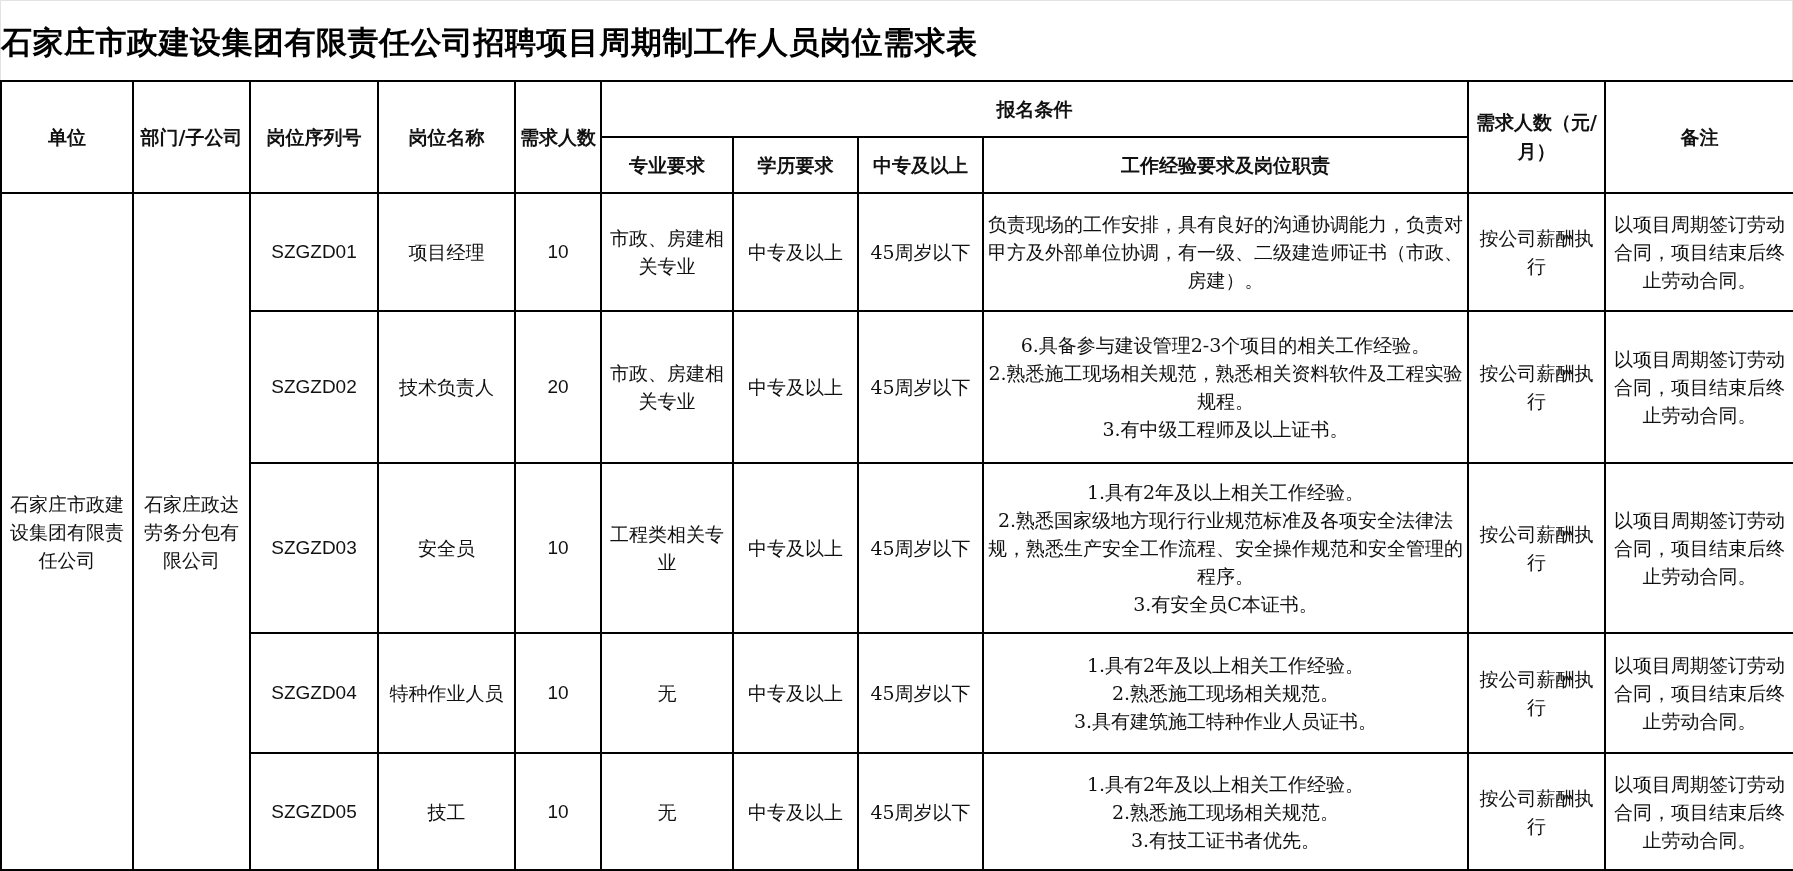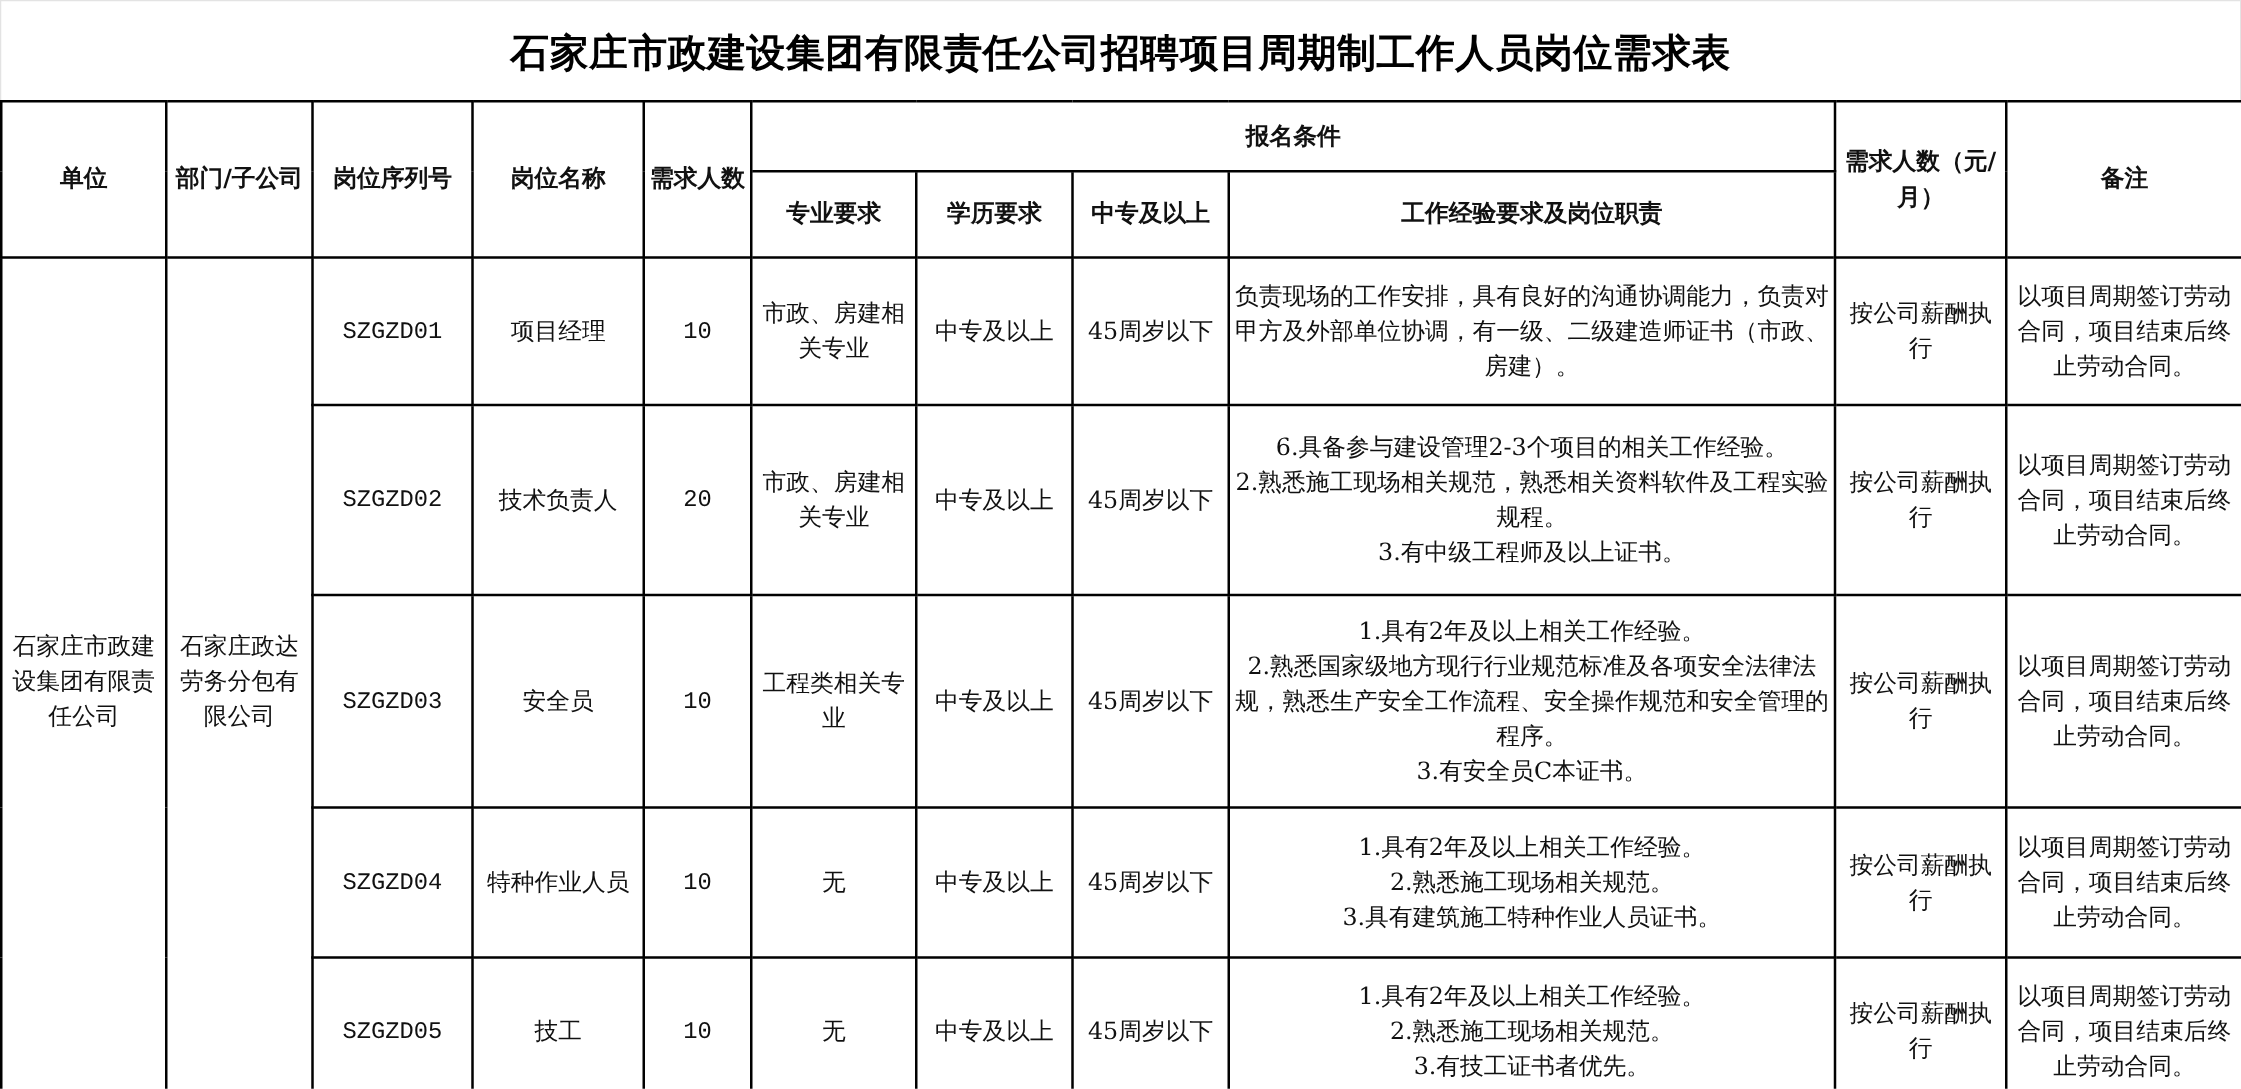--- a/index.html
+++ b/index.html
@@ -1,21 +1,21 @@
 <!DOCTYPE html>
 <html><head>
 <meta charset="utf-8">
 <style>
   html, body { margin: 0; padding: 0; background: #ffffff; }
   body { width: 1793px; height: 871px; position: relative; overflow: hidden;
          font-family: "DejaVu Serif", "Liberation Serif", serif; color: #111; }
   .title-box {
     position: absolute; left: 0; top: 0; width: 1791px; height: 79px;
     border: 1px solid #e3e3e3; border-bottom: none; background: #fff;
-    display: flex; align-items: center; justify-content: center;
+    display: flex; align-items: center; justify-content: flex-start;
   }
   .title {
     font-family: "DejaVu Serif", "Liberation Serif", serif;
     font-size: 31px; font-weight: bold; letter-spacing: 0.5px; color: #000;
     margin-top: 4px;
   }
   table.grid {
     position: absolute; left: 0; top: 80px;
     border-collapse: collapse; table-layout: fixed;
     width: 1793px;
@@ -25,21 +25,21 @@
     font-size: 19px; line-height: 28px; color: #111; font-weight: normal;
     overflow: hidden;
   }
   table.grid th {
     font-family: "DejaVu Sans", "Liberation Sans", sans-serif;
     font-weight: bold; font-size: 19px; line-height: 29px; color: #111;
   }
   td.duty { text-align: left; padding-left: 4px; padding-right: 6px; line-height: 28px; }
   td.duty .line { display: block; text-align: center; }
   td.remark { text-align: left; padding-left: 6px; line-height: 28px; }
-  .code { font-family: Liberation Mono, monospace; font-size: 18px; }
+  .code { font-family: Liberation Sans, sans-serif; font-size: 18px; }
 </style>
 </head>
 <body>
 
 <div class="title-box">
   <div class="title">石家庄市政建设集团有限责任公司招聘项目周期制工作人员岗位需求表</div>
 </div>
 
 <table class="grid">
   <colgroup>
@@ -59,21 +59,21 @@
     <tr style="height:56px">
       <th rowspan="2">单位</th>
       <th rowspan="2">部门/子公司</th>
       <th rowspan="2">岗位序列号</th>
       <th rowspan="2">岗位名称</th>
       <th rowspan="2">需求人数</th>
       <th colspan="4">报名条件</th>
       <th rowspan="2">需求人数（元/月）</th>
       <th rowspan="2">备注</th>
     </tr>
-    <tr style="height:69px">
+    <tr style="height:56px">
       <th>专业要求</th>
       <th>学历要求</th>
       <th>中专及以上</th>
       <th>工作经验要求及岗位职责</th>
     </tr>
   </thead>
   <tbody id="tbody">
     <tr style="height:118px">
       <td rowspan="5">石家庄市政建设集团有限责任公司</td>
       <td rowspan="5">石家庄政达劳务分包有限公司</td>

